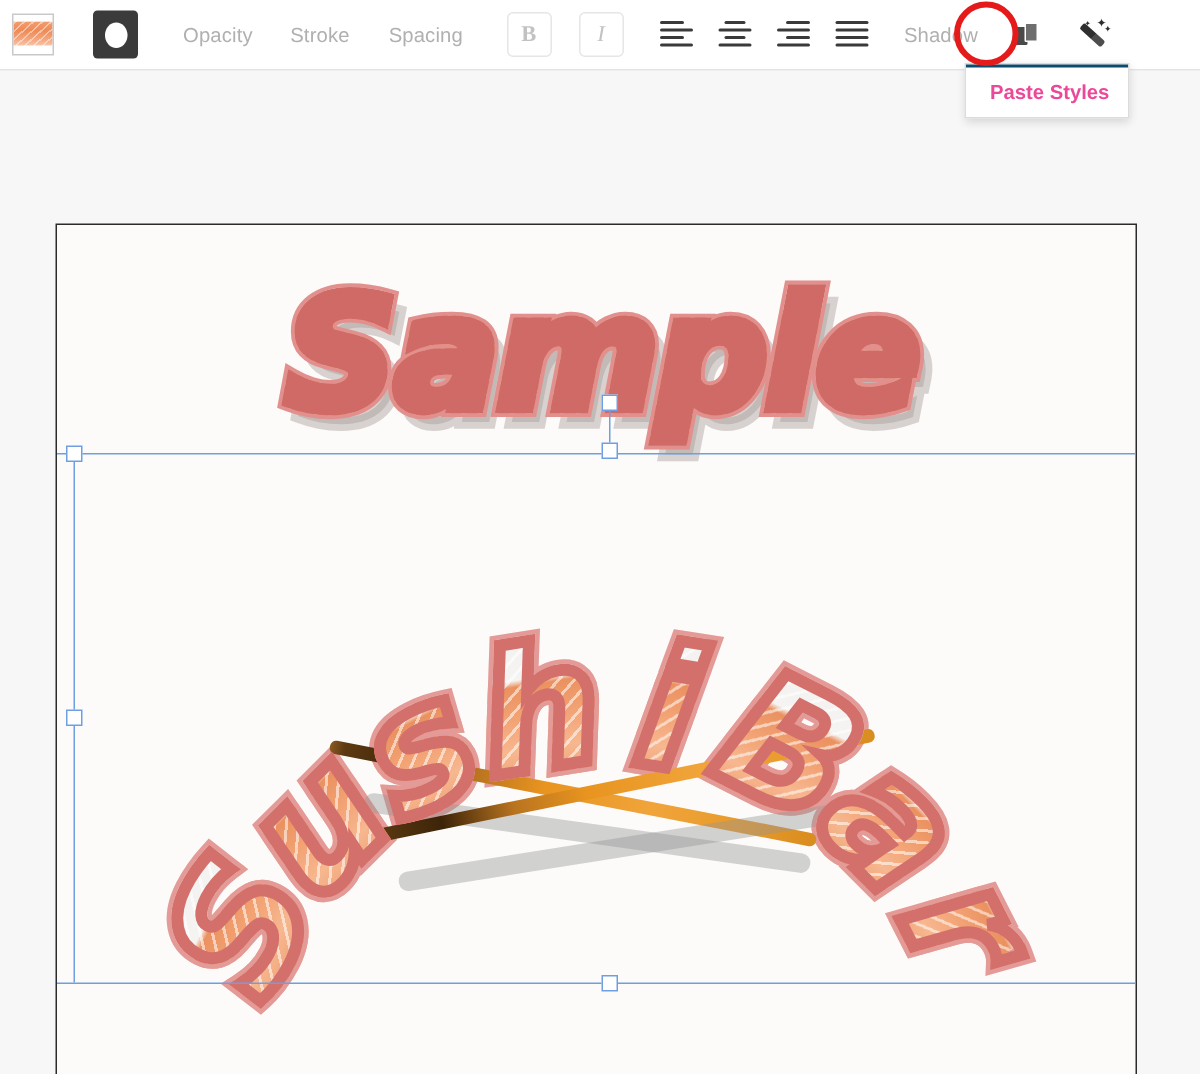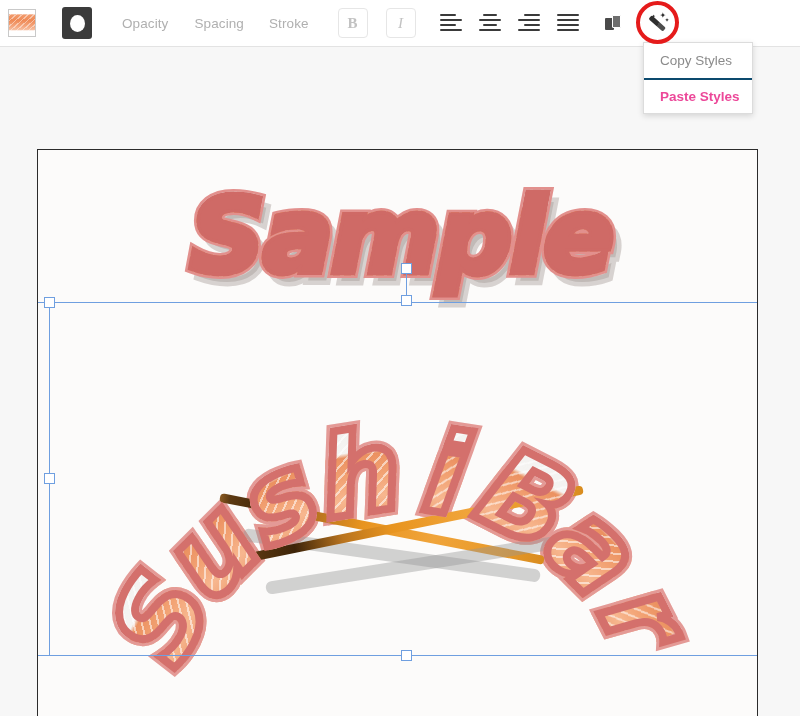--- a/index.html
+++ b/index.html
@@ -227,24 +227,24 @@
     <div class="tb-item">
       <div class="shape-btn">
           <i></i>
         </div>
     </div>
 
     <div class="tb-item">
       <span class="tb-label lbl-opacity">Opacity</span>
     </div>
     <div class="tb-item">
+      <span class="tb-label lbl-stroke">Stroke</span>
+    </div>
+    <div class="tb-item">
       <span class="tb-label lbl-spacing">Spacing</span>
-    </div>
-    <div class="tb-item">
-      <span class="tb-label lbl-stroke">Stroke</span>
     </div>
 
     <div class="tb-item">
       <div class="bi-btn bi-b">B</div>
     </div>
     <div class="tb-item">
       <div class="bi-btn bi-i">I</div>
     </div>
 
     <div class="tb-item">
@@ -273,20 +273,23 @@
     </div>
     <div class="tb-item">
       <div class="align-btn">
         <span style="top:3px;width:22px"></span>
           <span style="top:8px;width:22px"></span>
         <span style="top:13px;width:22px"></span>
           <span style="top:18px;width:22px"></span>
       </div>
     </div>
 
+    <div class="tb-item">
+      <span class="tb-label lbl-shadow">Shadow</span>
+    </div>
 
     <div class="tb-item icon-btn" style="margin-left:19px">
       <div class="ic-dup">
           <div class="b1"></div>
           <div class="b2"></div>
         </div>
     </div>
 
     <div class="tb-item icon-btn" style="margin-left:20px">
       <div class="ic-wand">
@@ -295,21 +298,20 @@
           <div class="sp sp2">✦</div>
           <div class="sp sp3">✦</div>
       </div>
     </div>
 
   </div>
 
   <div id="wand-highlight"></div>
 
   <div id="styles-menu">
-    <div class="menu-item muted">Copy Styles</div>
     <div class="menu-item active">Paste Styles</div>
   </div>
 
   <div id="canvas-frame">
     <div id="artboard">
 
       <div id="sample-group">
         <div class="sushi-shadow lay sh">Sample</div>
         <div class="sushi-ring lay">Sample</div>
         <div class="sushi-text lay">Sample</div>

